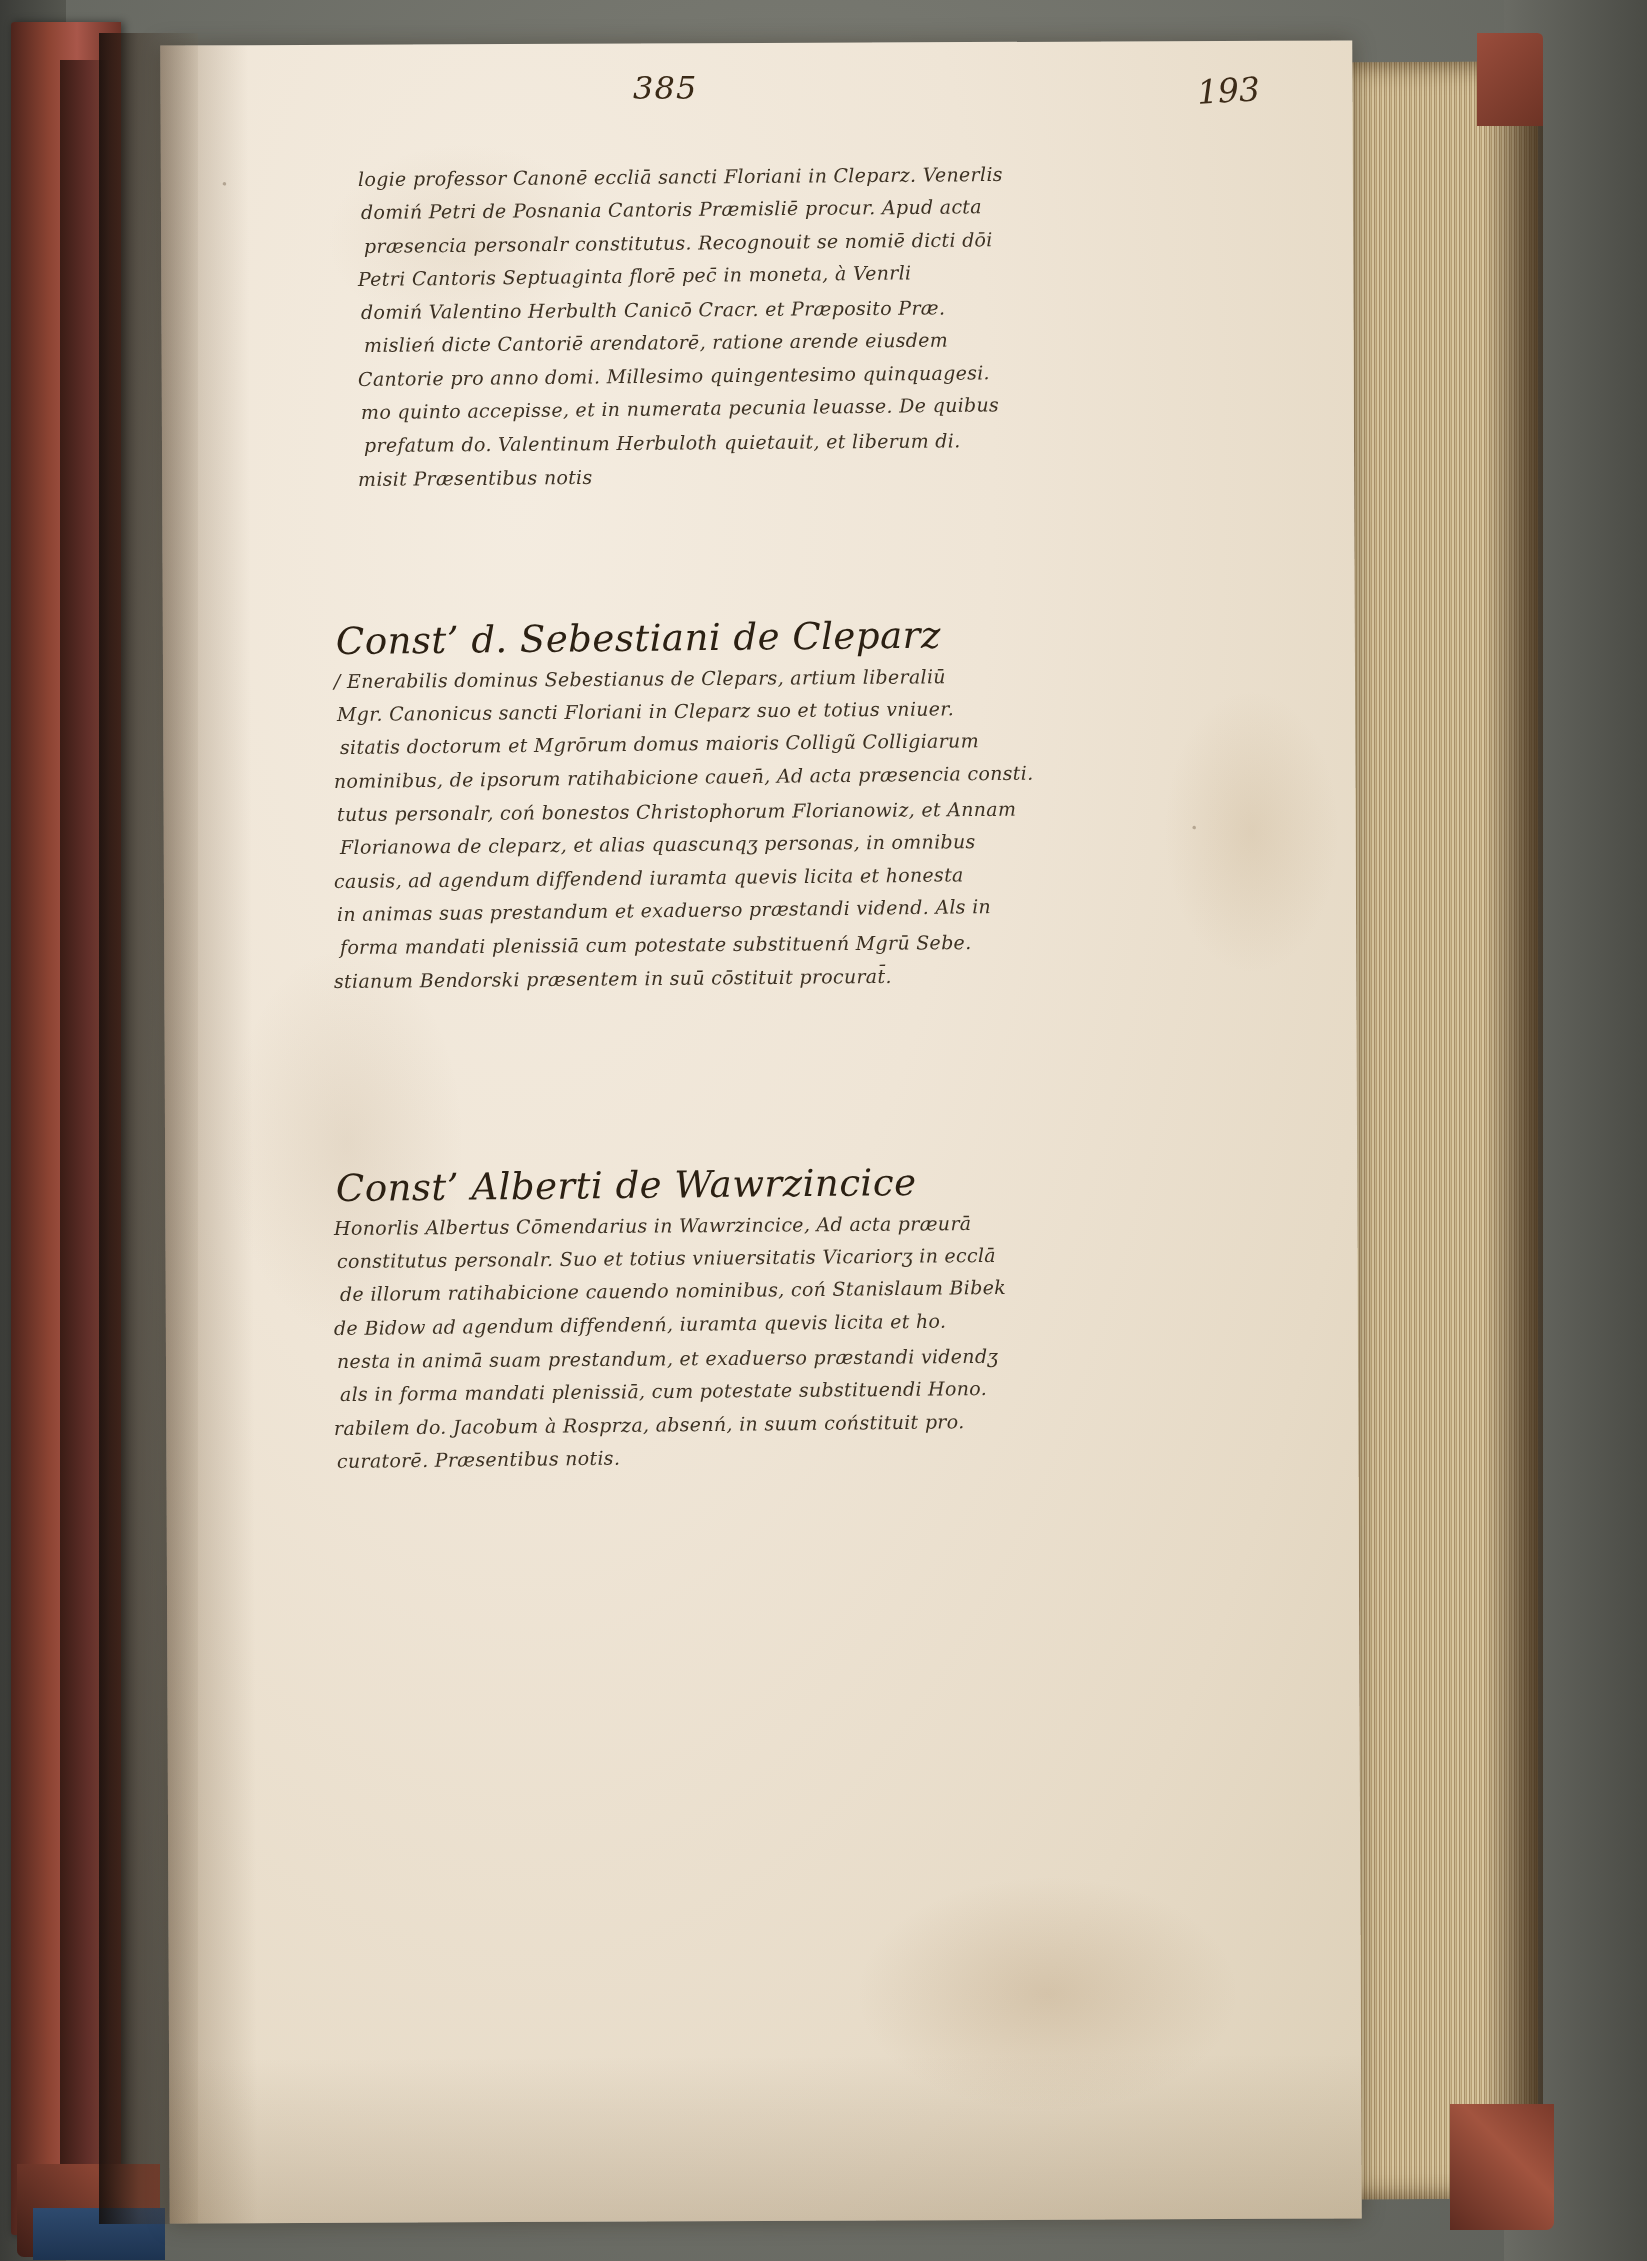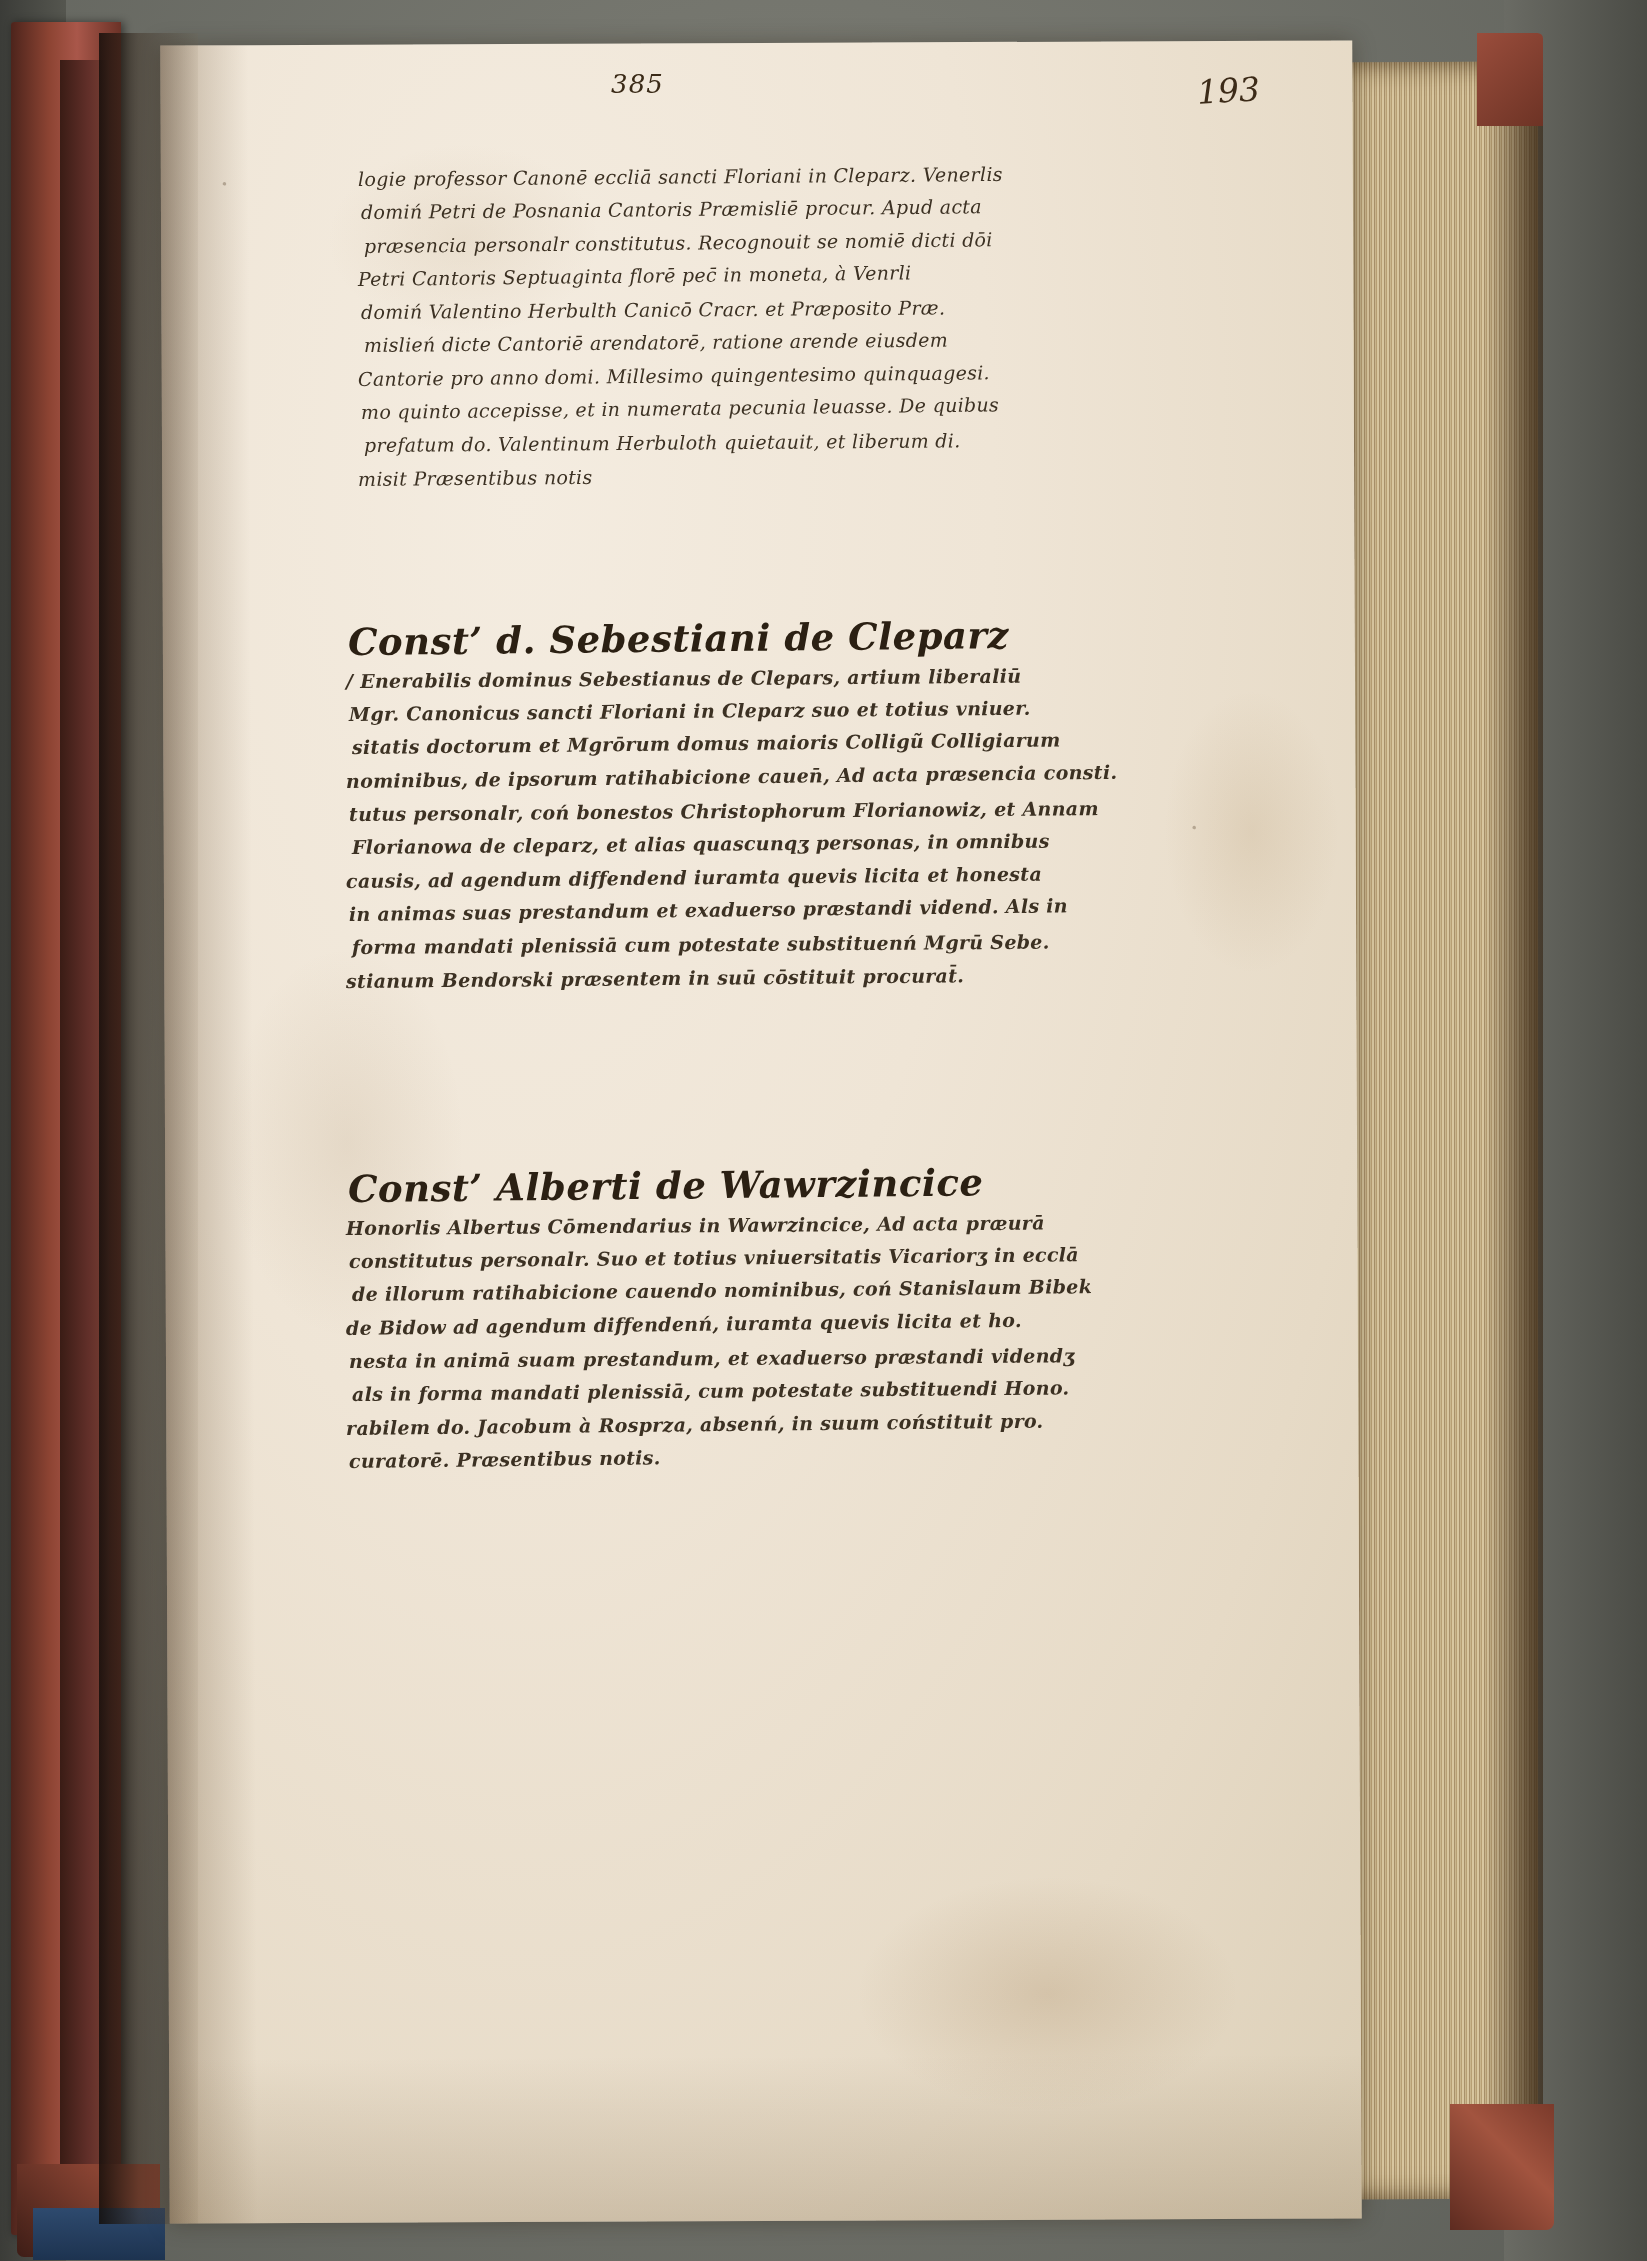--- a/index.html
+++ b/index.html
@@ -139,23 +139,23 @@
     background: linear-gradient(90deg, rgba(95,70,40,.35) 0%, rgba(95,70,40,0) 100%);
   }
   #edge-shade-b {
     position: absolute; left: 0; bottom: 0; width: 1192px; height: 165px;
     background: linear-gradient(0deg, rgba(110,85,50,.22) 0%, rgba(110,85,50,0) 100%);
   }
 
   
   #folio-top {
     position: absolute;
-    left: 611px; top: 69px;
-    font-family: "DejaVu Serif", serif;
-    font-size: 26px;
+    left: 633px; top: 69px;
+    font-family: "DejaVu Serif", serif;
+    font-size: 32px;
     color: #3a2a17;
     font-style: italic;
     letter-spacing: 1.1px;
   }
   #folio-right {
     position: absolute;
     left: 1197px; top: 71px;
     font-family: "DejaVu Serif", serif;
     font-size: 33px;
     color: #3c2b18;
@@ -186,21 +186,21 @@
     font-style: italic;
     color: #2b2013;
     font-size: 37px;
     line-height: 1.05;
     letter-spacing: 0.5px;
     margin: 0 0 10px 0;
     white-space: nowrap;
     transform: rotate(-0.6deg);
     transform-origin: left center;
   }
-  .sec { position: absolute; left: 348px; width: 879px; font-weight: bold; }
+  .sec { position: absolute; left: 336px; width: 879px; }
 
   
   .margin-note {
     position: absolute;
     font-family: "DejaVu Serif", serif;
     font-style: italic;
     font-size: 12px;
     color: rgba(90,70,45,.35);
     transform: rotate(-4deg);
   }

